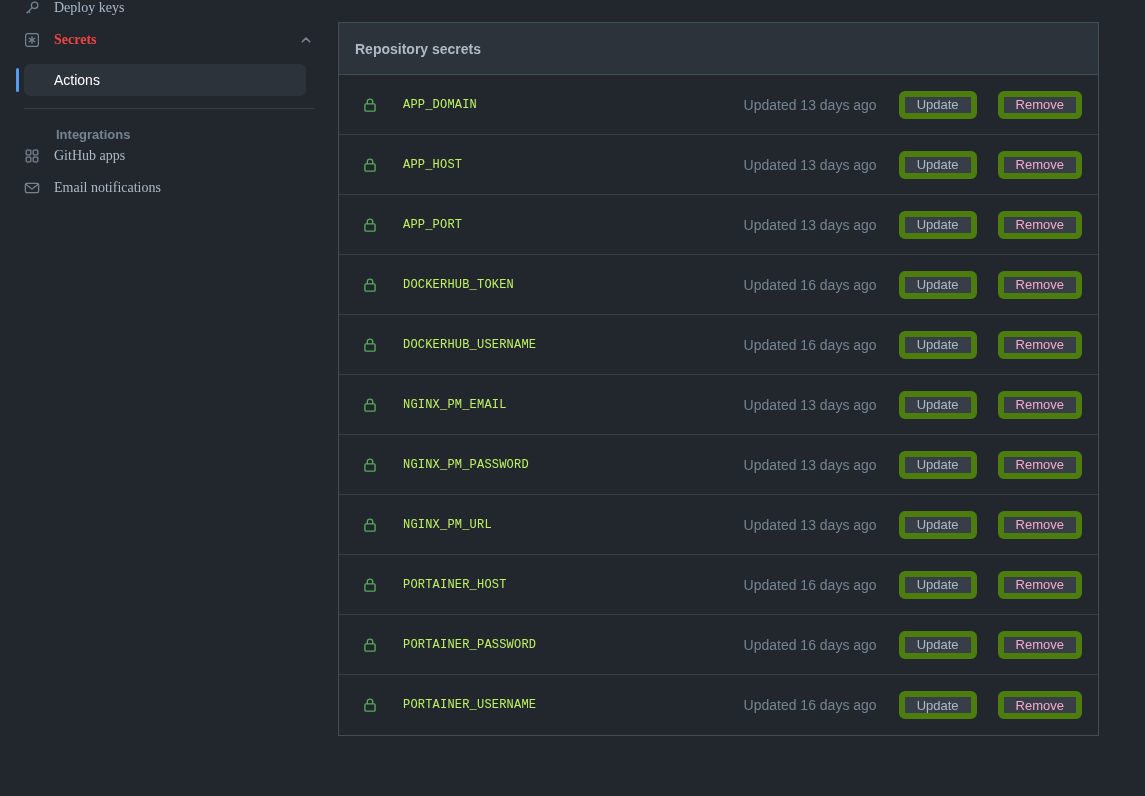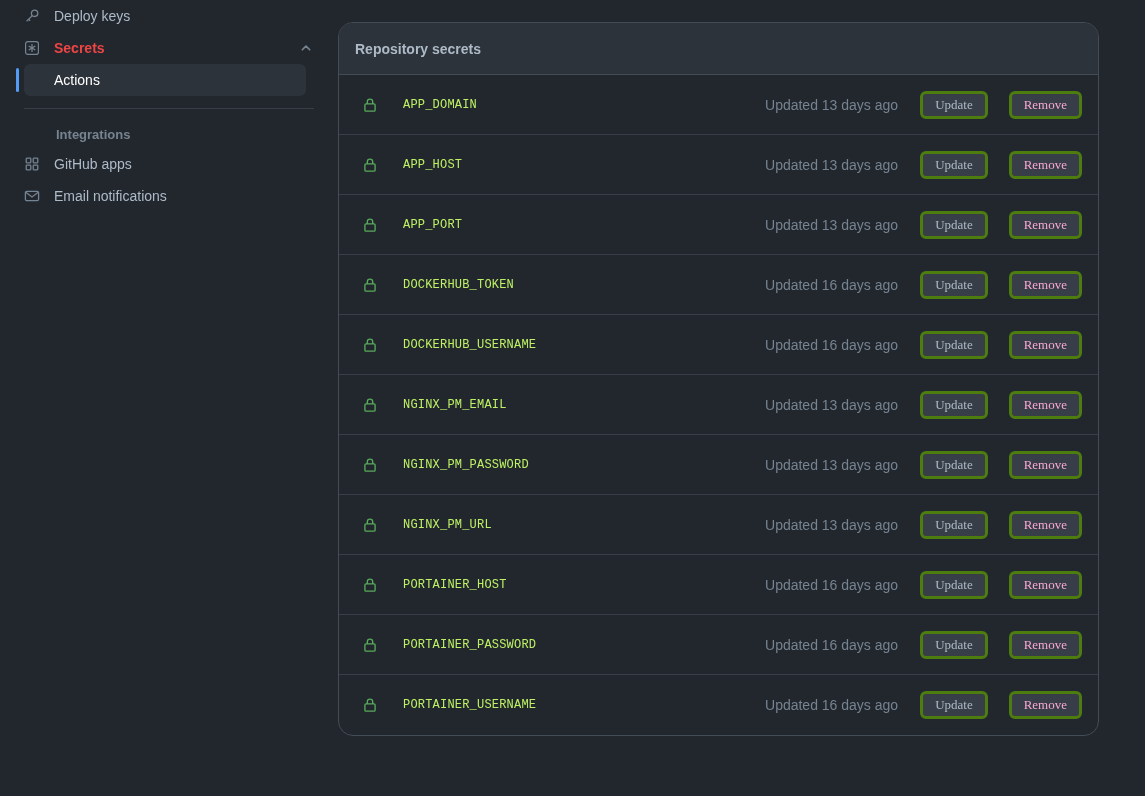--- a/index.html
+++ b/index.html
@@ -22,29 +22,29 @@
 
   
   .sidebar {
     width: 338px;
     flex: 0 0 338px;
     padding-top: 0;
   }
 
   .nav-item {
     display: flex;
-    align-items: center;
     height: 32px;
     margin: 0 16px 0 16px;
     padding: 0 8px;
     border-radius: 6px;
     color: #adbac7;
     font-size: 14px;
     position: relative;
     cursor: pointer;
+    font-family: Liberation Serif, serif;
   }
 
   .nav-item .nav-icon {
     width: 16px;
     height: 16px;
     flex: 0 0 16px;
     margin-right: 14px;
     display: flex;
     align-items: center;
     justify-content: center;
@@ -109,21 +109,21 @@
 
   
   .main {
     flex: 1;
     padding-top: 22px;
     padding-right: 46px;
   }
 
   .panel {
     border: 1px solid #444c56;
-    border-radius: 15px;
+    border-radius: 0;
     overflow: hidden;
     background: #22272e;
   }
 
   .panel-header {
     background: #2d333b;
     border-bottom: 1px solid #444c56;
     padding: 0 16px;
     height: 52px;
     display: flex;
@@ -172,23 +172,23 @@
     color: #768390;
     white-space: nowrap;
     margin-right: 22px;
     text-align: right;
   }
 
   .btn {
     height: 28px;
     padding: 0 12px;
     border-radius: 6px;
-    border: 3px solid #4d7c0f;
+    border: 6px solid #4d7c0f;
     background: #373e47;
-    font-family: Liberation Serif, serif;
+    font-family: Liberation Sans, sans-serif;
     font-size: 13px;
     font-weight: 500;
     color: #adbac7;
     cursor: pointer;
     display: inline-flex;
     align-items: center;
     justify-content: center;
     white-space: nowrap;
   }
 

